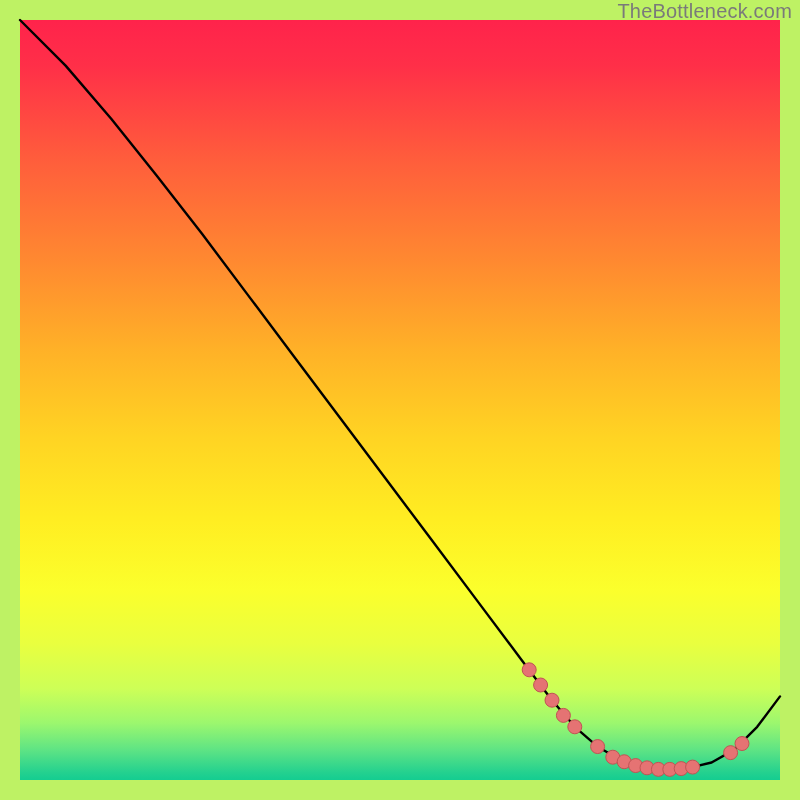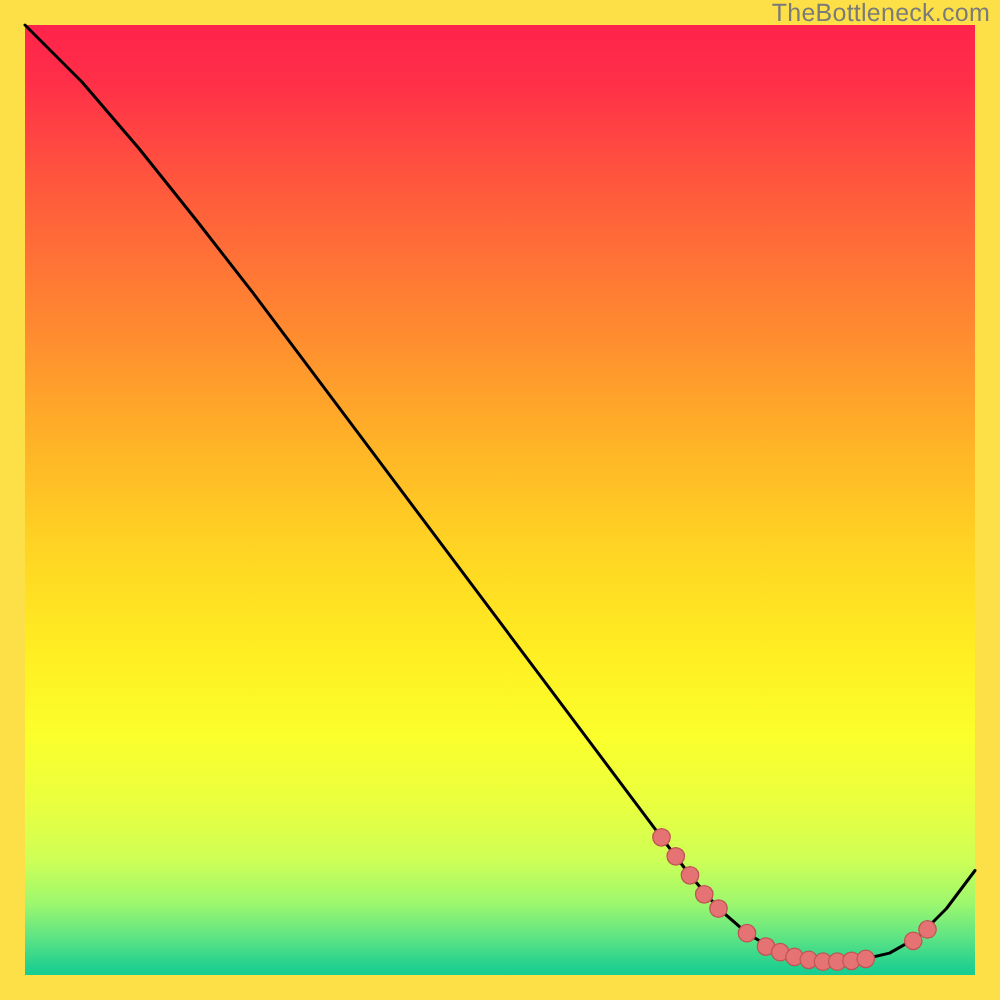--- a/index.html
+++ b/index.html
@@ -1,21 +1,21 @@
 <!DOCTYPE html>
 <html><head>
 <meta charset="utf-8">
 <style>
   * { margin: 0; padding: 0; box-sizing: border-box; }
   html, body { width: 800px; height: 800px; background: #000; overflow: hidden; }
   .stage {
     position: relative;
     width: 800px;
     height: 800px;
-    background: #fde047;
+    background: #bef264;
   }
   .plot {
     position: absolute;
     left: 20px;
     top: 20px;
     width: 760px;
     height: 760px;
     background: linear-gradient(
       to bottom,
       #ff234b 0%,

